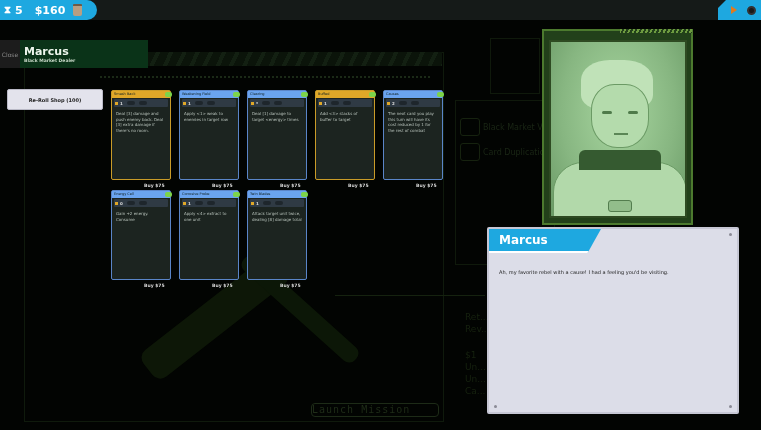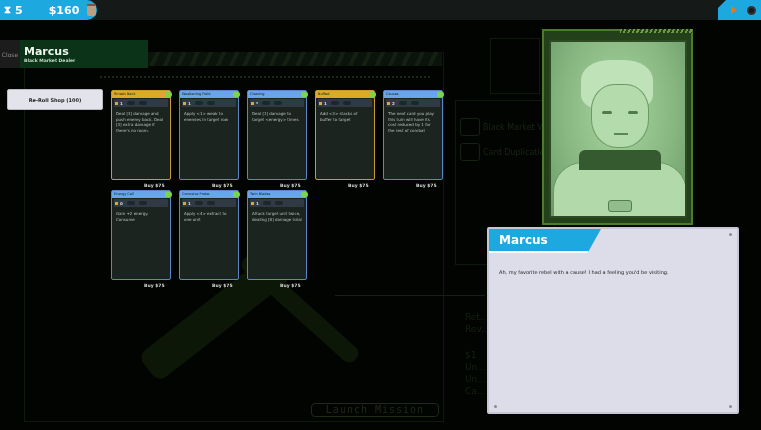--- a/index.html
+++ b/index.html
@@ -14,21 +14,21 @@
   .ctrl-pill { position: absolute; right: 0; top: 0; width: 43px; height: 20px; background: #1ea8e0; clip-path: polygon(8px 0, 100% 0, 100% 100%, 0 100%, 0 8px); display: flex; align-items: center; justify-content: space-around; padding-left: 8px; }
   .play-icon { width: 0; height: 0; border-left: 6px solid #e07a1e; border-top: 4px solid transparent; border-bottom: 4px solid transparent; }
   .gear-icon { width: 9px; height: 9px; border-radius: 50%; background: #1a1a1a; border: 2px solid #333; }
 
   
   .bg-panel { position: absolute; left: 24px; top: 52px; width: 420px; height: 370px; border: 1px solid #0f1a0c; }
   .bg-stripes { position: absolute; left: 147px; top: 52px; width: 295px; height: 14px; background: repeating-linear-gradient(115deg, #0b140a 0 8px, #132012 8px 12px); }
   .bg-dots { position: absolute; left: 100px; top: 72px; width: 330px; height: 6px; border-bottom: 2px dotted #1b2a17; }
   .bg-gun { position: absolute; left: 130px; top: 300px; width: 170px; height: 34px; background: #0e1a08; border-radius: 10px; transform: rotate(-38deg); opacity: 0.9; }
   .bg-gun2 { position: absolute; left: 225px; top: 300px; width: 150px; height: 18px; background: #0c1707; border-radius: 8px; transform: rotate(42deg); }
-  .launch { position: absolute; left: 311px; top: 403px; width: 128px; height: 14px; border: 1px solid #1d2b17; border-radius: 4px; color: #1f2d18; font-size: 10px; text-align: center; letter-spacing: 1px; line-height: 12px; font-family: "DejaVu Sans Mono", monospace; }
+  .launch { position: absolute; left: 311px; top: 403px; width: 128px; height: 14px; border: 1px solid #1d2b17; border-radius: 4px; color: #1f2d18; font-size: 10px; letter-spacing: 1px; line-height: 12px; font-family: "DejaVu Sans Mono", monospace; }
   .bg-right-panel { position: absolute; left: 455px; top: 100px; width: 100px; height: 165px; border: 1px solid #0f190b; }
   .bg-right-item { position: absolute; left: 460px; width: 130px; height: 20px; color: #1a2615; font-size: 8px; }
   .bg-right-item .box { display: inline-block; width: 20px; height: 18px; border: 1px solid #16220f; border-radius: 3px; vertical-align: middle; margin-right: 3px; }
   .bg-sketch { position: absolute; left: 490px; top: 38px; width: 50px; height: 56px; border: 1px solid #0f190b; }
   .bg-frame-lower { position: absolute; left: 335px; top: 295px; width: 150px; height: 130px; border-top: 1px solid #15220f; }
   .bg-side-text { position: absolute; left: 465px; color: #16220f; font-size: 9px; }
 
   
   .merchant-header { position: absolute; left: 0; top: 40px; width: 148px; height: 28px; background: #0a3318; display: flex; align-items: center; }
   .close-btn { width: 20px; height: 28px; background: #1c1c1c; color: #888; font-size: 6px; display: flex; align-items: center; justify-content: center; }
@@ -89,21 +89,21 @@
   <div class="bg-side-text" style="top:324px">Rev...</div>
   <div class="bg-side-text" style="top:350px">$1</div>
   <div class="bg-side-text" style="top:362px">Un...</div>
   <div class="bg-side-text" style="top:374px">Un...</div>
   <div class="bg-side-text" style="top:386px">Ca...</div>
 
   <div class="topbar">
     <div class="res-pill">
       <span class="hg">⧗</span>
       <span>5</span>
-      <span style="margin-left:22px">$160</span>
+      <span style="margin-left:8px">$160</span>
       <span class="trash"></span>
     </div>
     <div class="ctrl-pill">
       <span class="play-icon"></span>
       <span class="gear-icon"></span>
     </div>
   </div>
 
   <div class="merchant-header">
     <div class="close-btn">Close</div>

